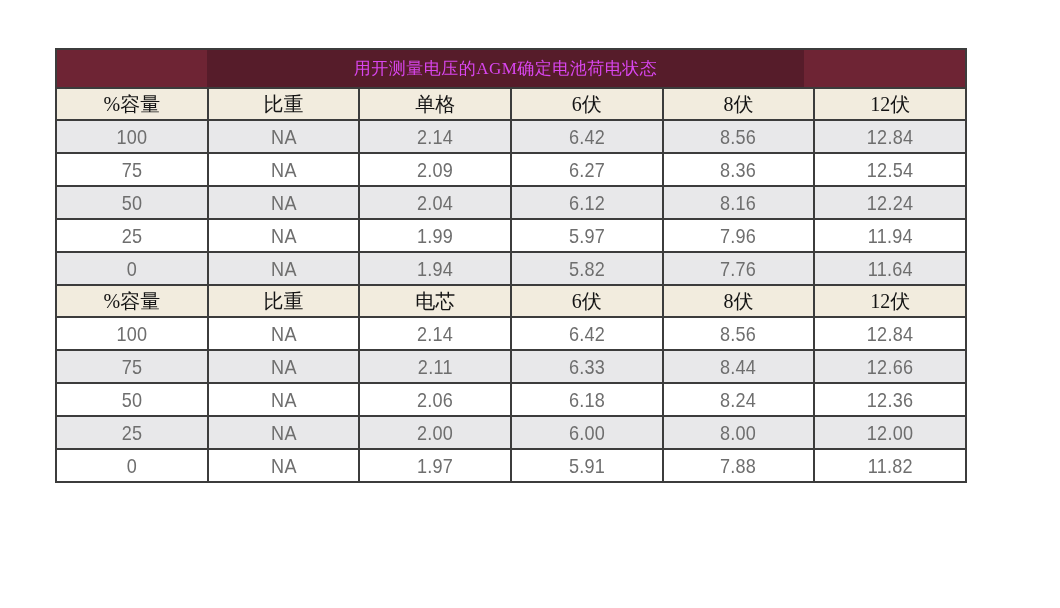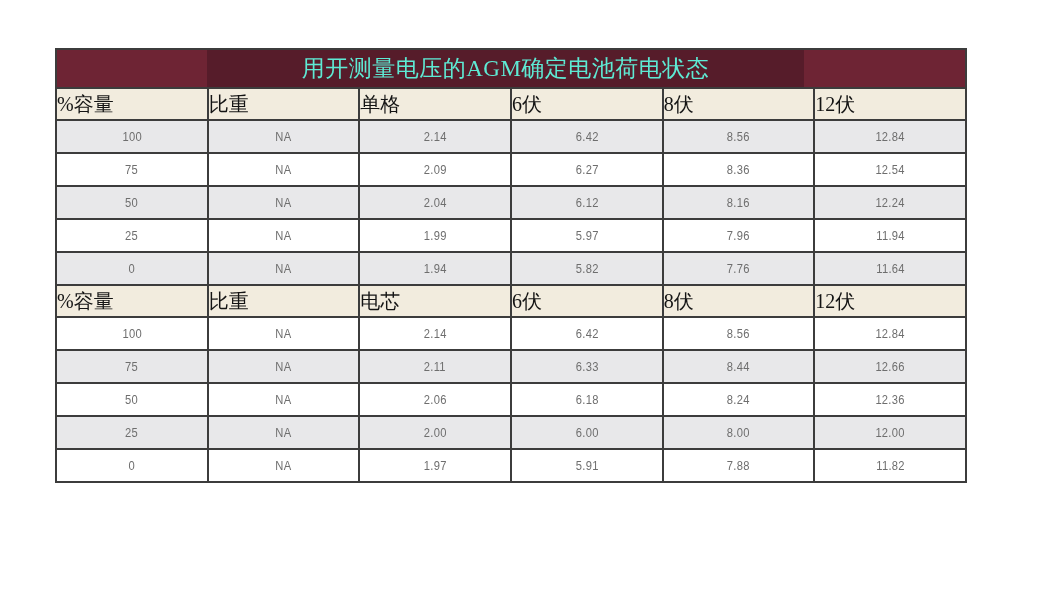--- a/index.html
+++ b/index.html
@@ -38,40 +38,40 @@
     top: 0;
     bottom: 0;
     width: 65.7%;
     background: #561c2a;
     display: flex;
     align-items: center;
     justify-content: center;
   }
   .title-text {
     font-family: "Liberation Serif", serif;
-    font-size: 23px;
-    color: #5eead4;
+    font-size: 17px;
+    color: #d946ef;
     letter-spacing: 0.5px;
     white-space: nowrap;
   }
   tr.header-row th {
     height: 30px;
     background: #f2ecde;
     font-family: "Liberation Serif", serif;
     font-size: 20px;
     font-weight: normal;
     color: #141414;
-    text-align: left;
+    text-align: center;
   }
   tr.data-row td {
     height: 31px;
     text-align: center;
     background: #ffffff;
     color: #6e6e6e;
-    font-size: 13px;
+    font-size: 21px;
   }
   tr.data-row.shaded td {
     background: #e8e8ea;
   }
   .num {
     display: inline-block;
     transform: scaleX(0.86);
     transform-origin: center;
     letter-spacing: 0.3px;
   }

